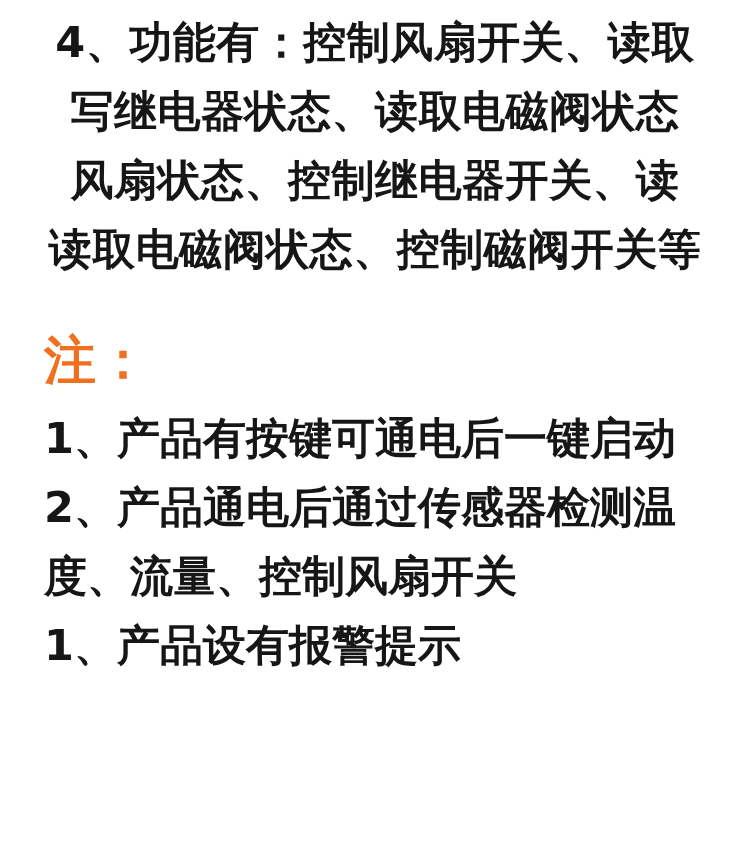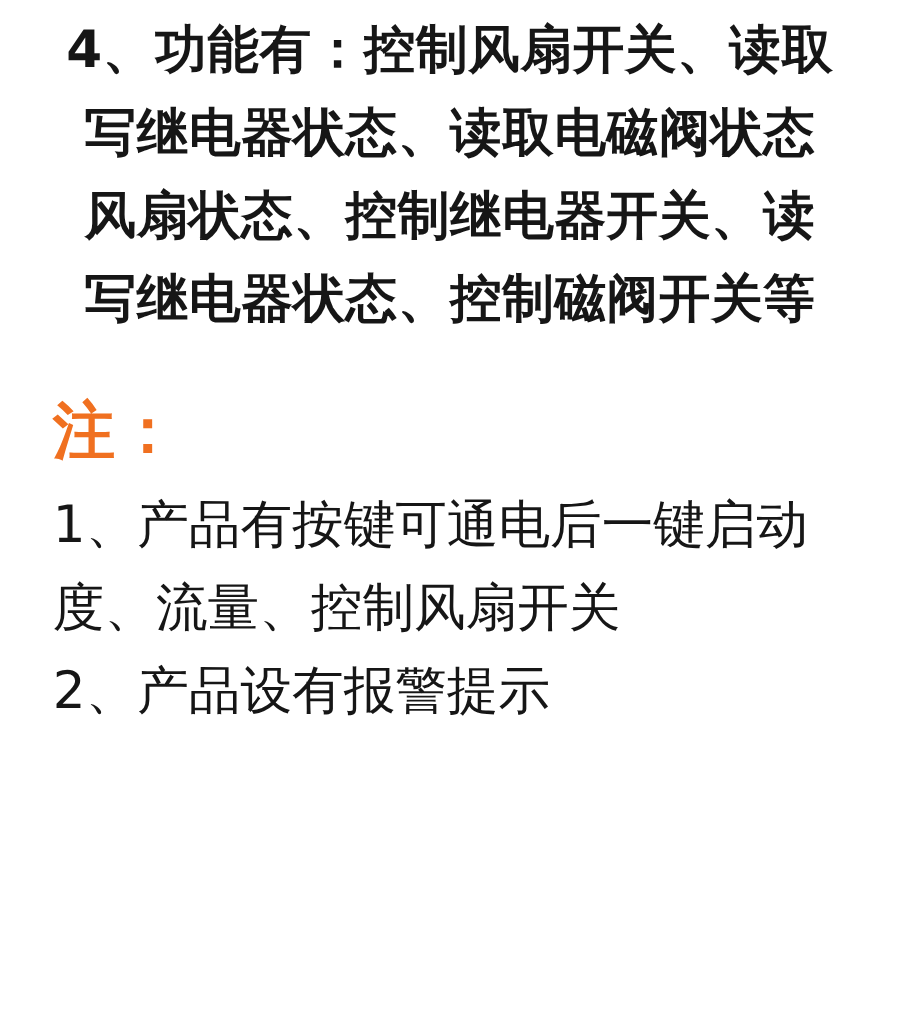--- a/index.html
+++ b/index.html
@@ -43,55 +43,56 @@
     text-align: left;
     padding-left: 26px;
     letter-spacing: 1px;
   }
   .note-list {
     margin-top: 12px;
   }
   .note-item {
     font-size: 43px;
     line-height: 69px;
-    font-weight: 400;
+    font-weight: 700;
     color: #161616;
     text-align: left;
     padding-left: 26px;
     word-break: break-all;
   }
   .note-item .ln {
     display: block;
     white-space: nowrap;
   }
 </style>
 </head>
 <body>
 
 <div class="page">
 
   <div class="para">
     <span class="ln">4、功能有：控制风扇开关、读取</span>
     <span class="ln">写继电器状态、读取电磁阀状态</span>
     <span class="ln">风扇状态、控制继电器开关、读</span>
-    <span class="ln">写继电器状态、控制磁阀开关等</span>
+    <span class="ln">读取电磁阀状态、控制磁阀开关等</span>
   </div>
 
   <div class="note-heading">注：</div>
 
   <div class="note-list">
 
     <div class="note-item">
       <span class="ln">1、产品有按键可通电后一键启动</span>
     </div>
 
     <div class="note-item">
+      <span class="ln">2、产品通电后通过传感器检测温</span>
       <span class="ln">度、流量、控制风扇开关</span>
     </div>
 
     <div class="note-item">
-      <span class="ln">2、产品设有报警提示</span>
+      <span class="ln">1、产品设有报警提示</span>
     </div>
 
 
   </div>
 
 </div>
 
 </body></html>

